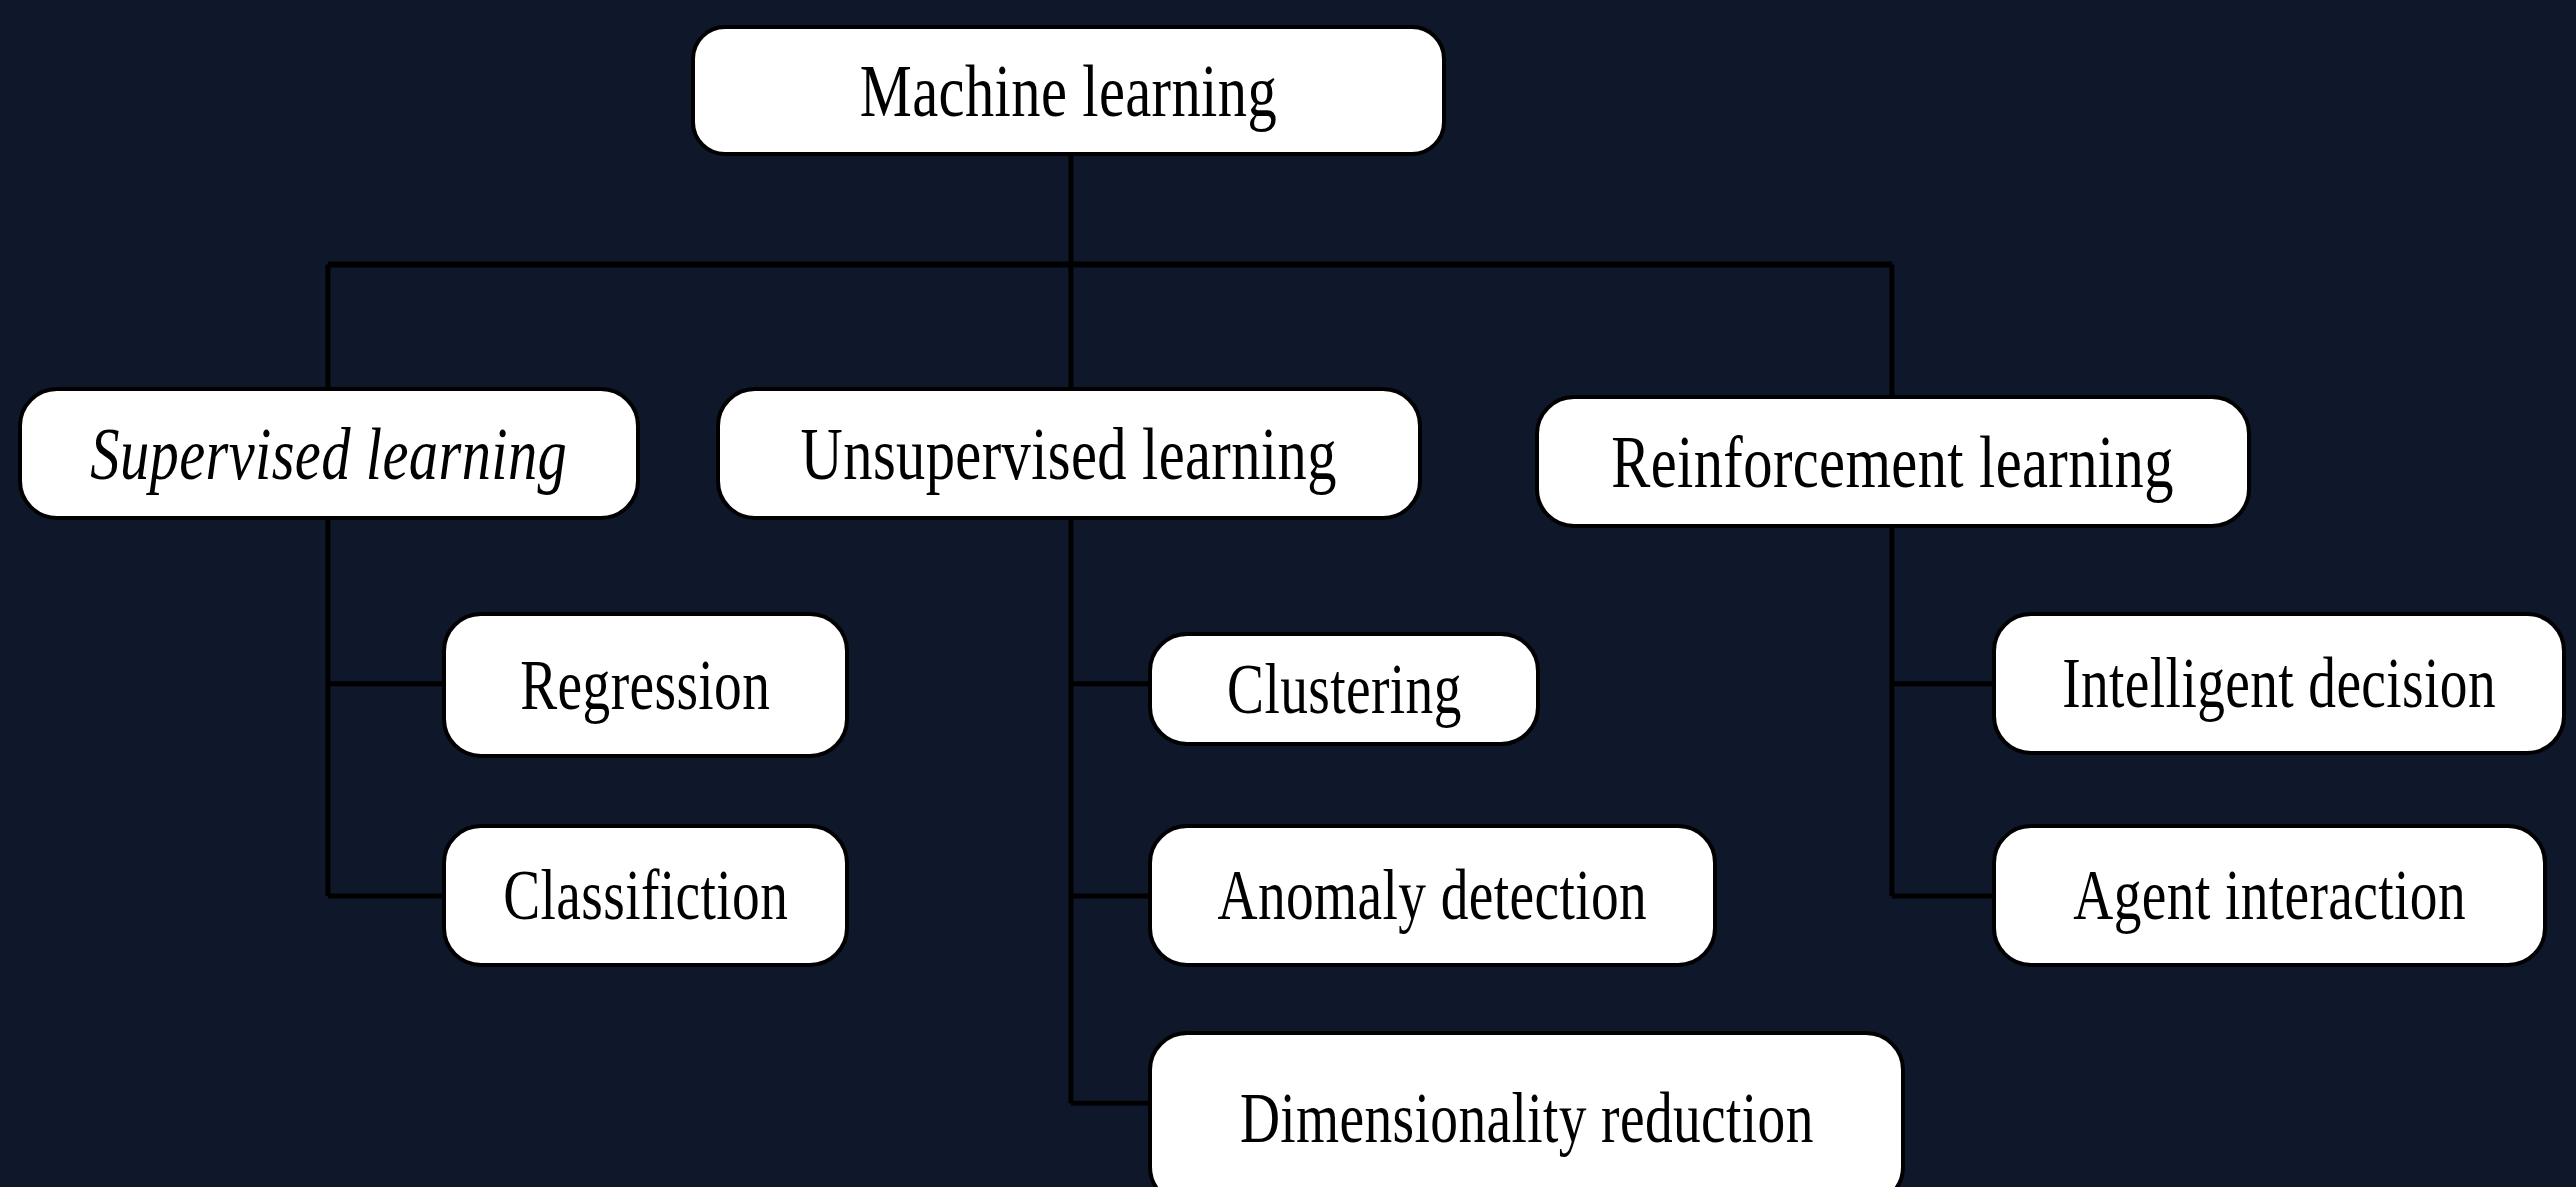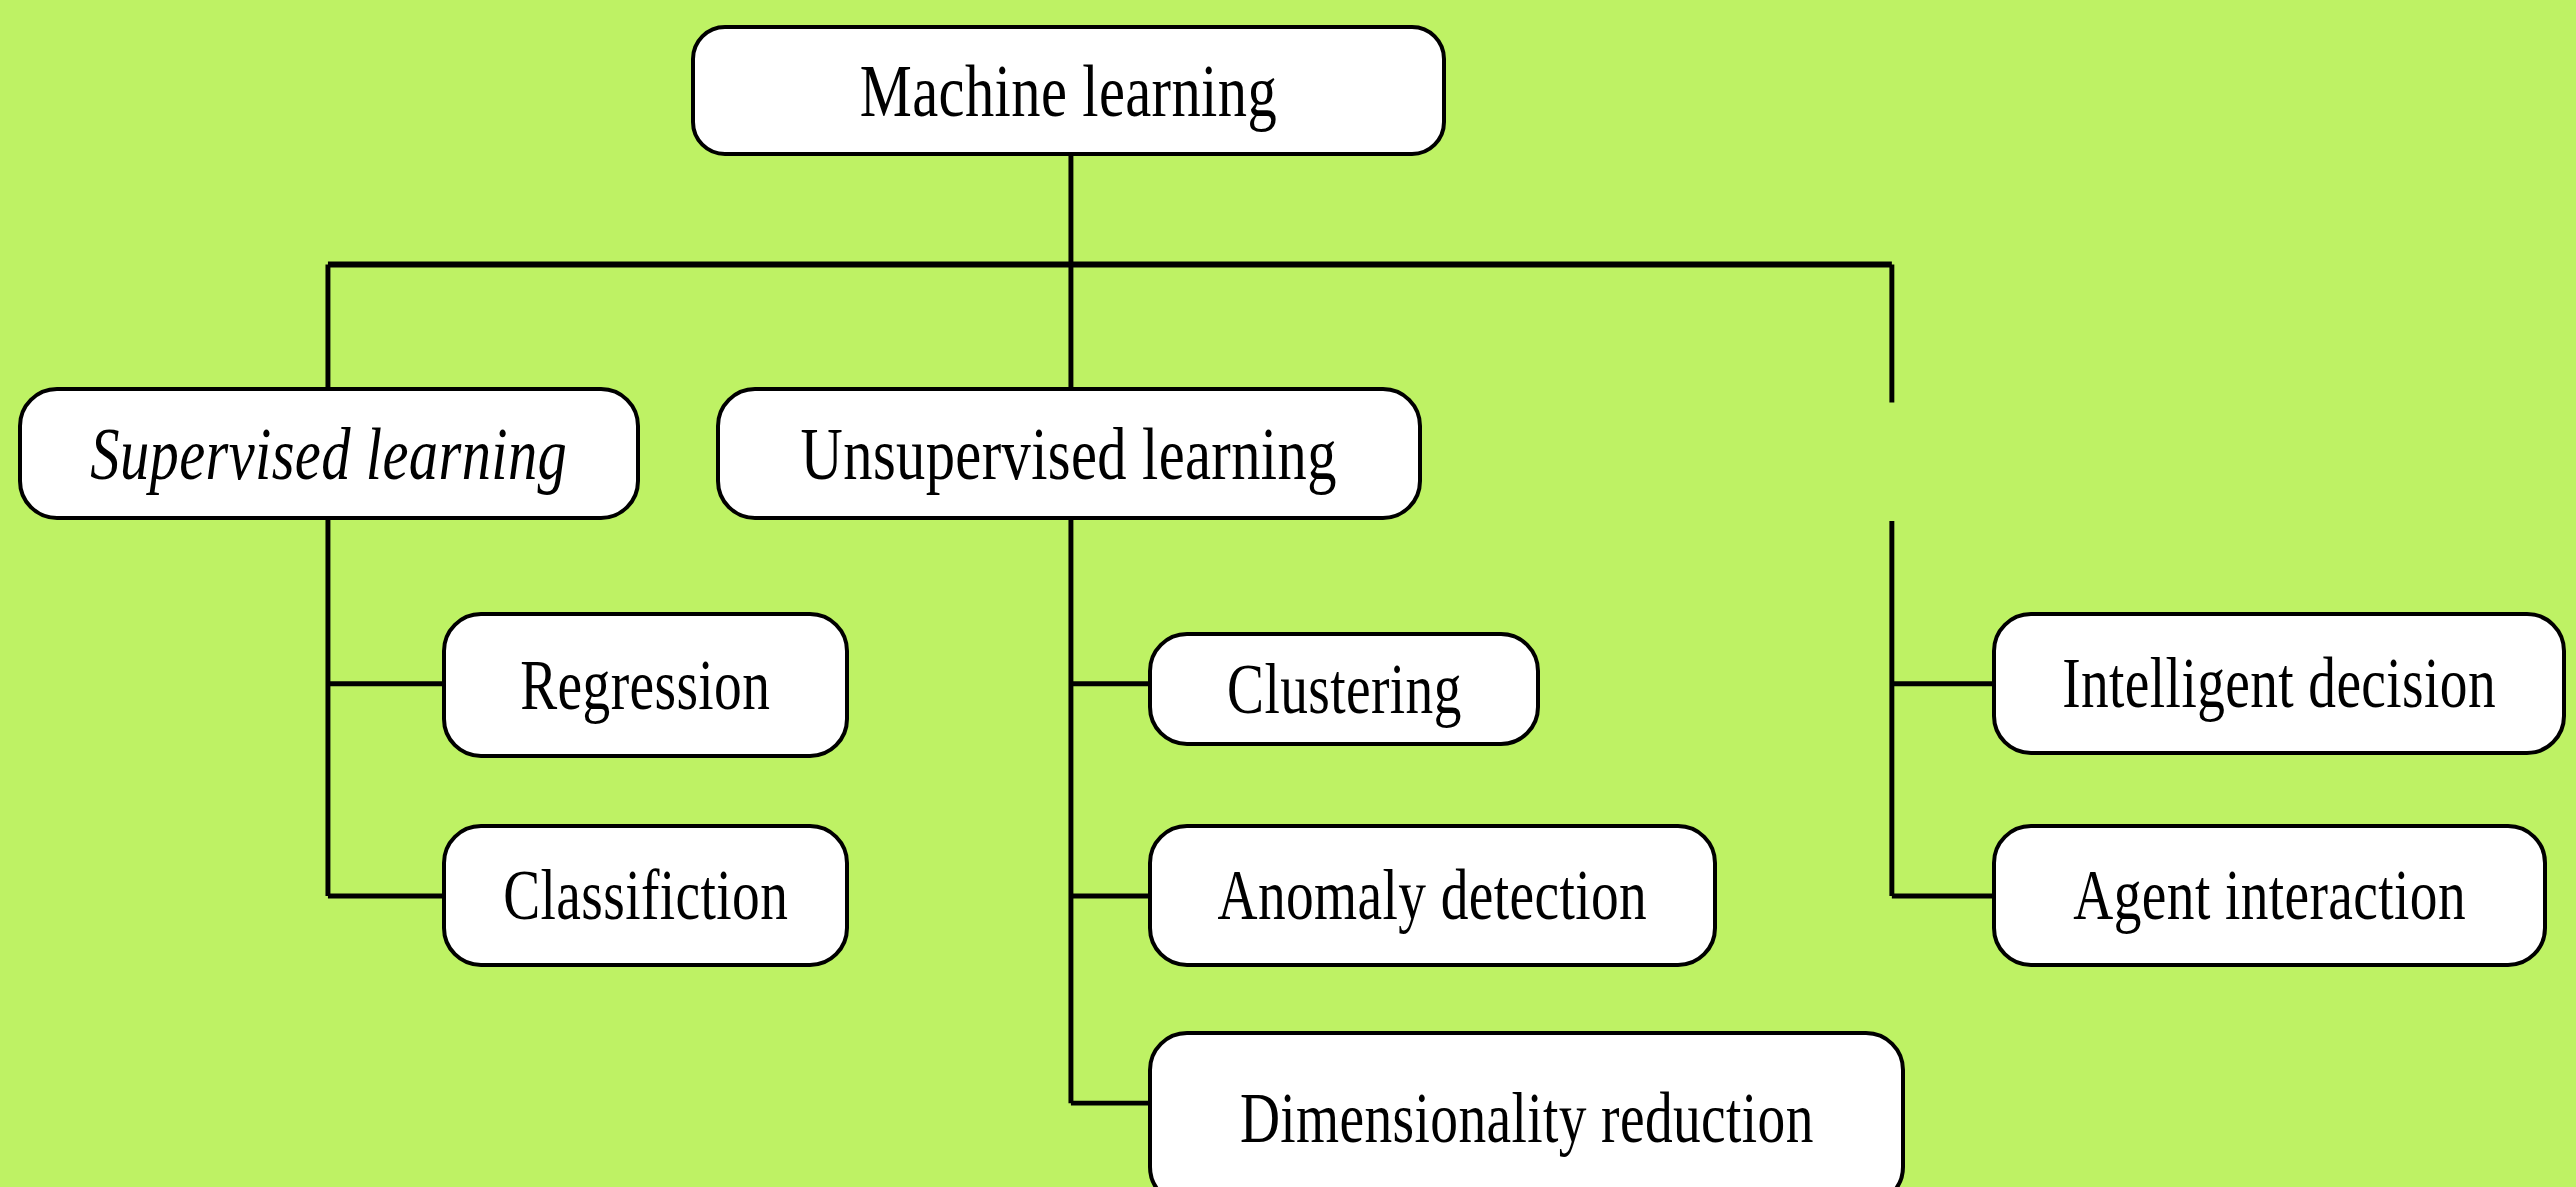--- a/index.html
+++ b/index.html
@@ -8,21 +8,21 @@
     padding: 0;
     background: #ffffff;
   }
   body {
     font-family: "Liberation Serif", "DejaVu Serif", serif;
   }
   #diagram-root {
     position: relative;
     width: 2576px;
     height: 1187px;
-    background: #bef264;
+    background: #0f172a;
     overflow: hidden;
   }
   #connector-layer {
     position: absolute;
     left: 0;
     top: 0;
     width: 2576px;
     height: 1187px;
     z-index: 1;
   }
@@ -109,20 +109,23 @@
   </div>
 
   <div class="node lvl2" id="node-supervised-learning">
     <span class="node-label">Supervised learning</span>
   </div>
 
   <div class="node lvl2" id="node-unsupervised-learning">
     <span class="node-label">Unsupervised learning</span>
   </div>
 
+  <div class="node lvl2" id="node-reinforcement-learning">
+    <span class="node-label">Reinforcement learning</span>
+  </div>
 
   <div class="node lvl3" id="node-regression">
     <span class="node-label">Regression</span>
   </div>
 
   <div class="node lvl3" id="node-classifiction">
     <span class="node-label">Classifiction</span>
   </div>
 
   <div class="node lvl3" id="node-clustering">

